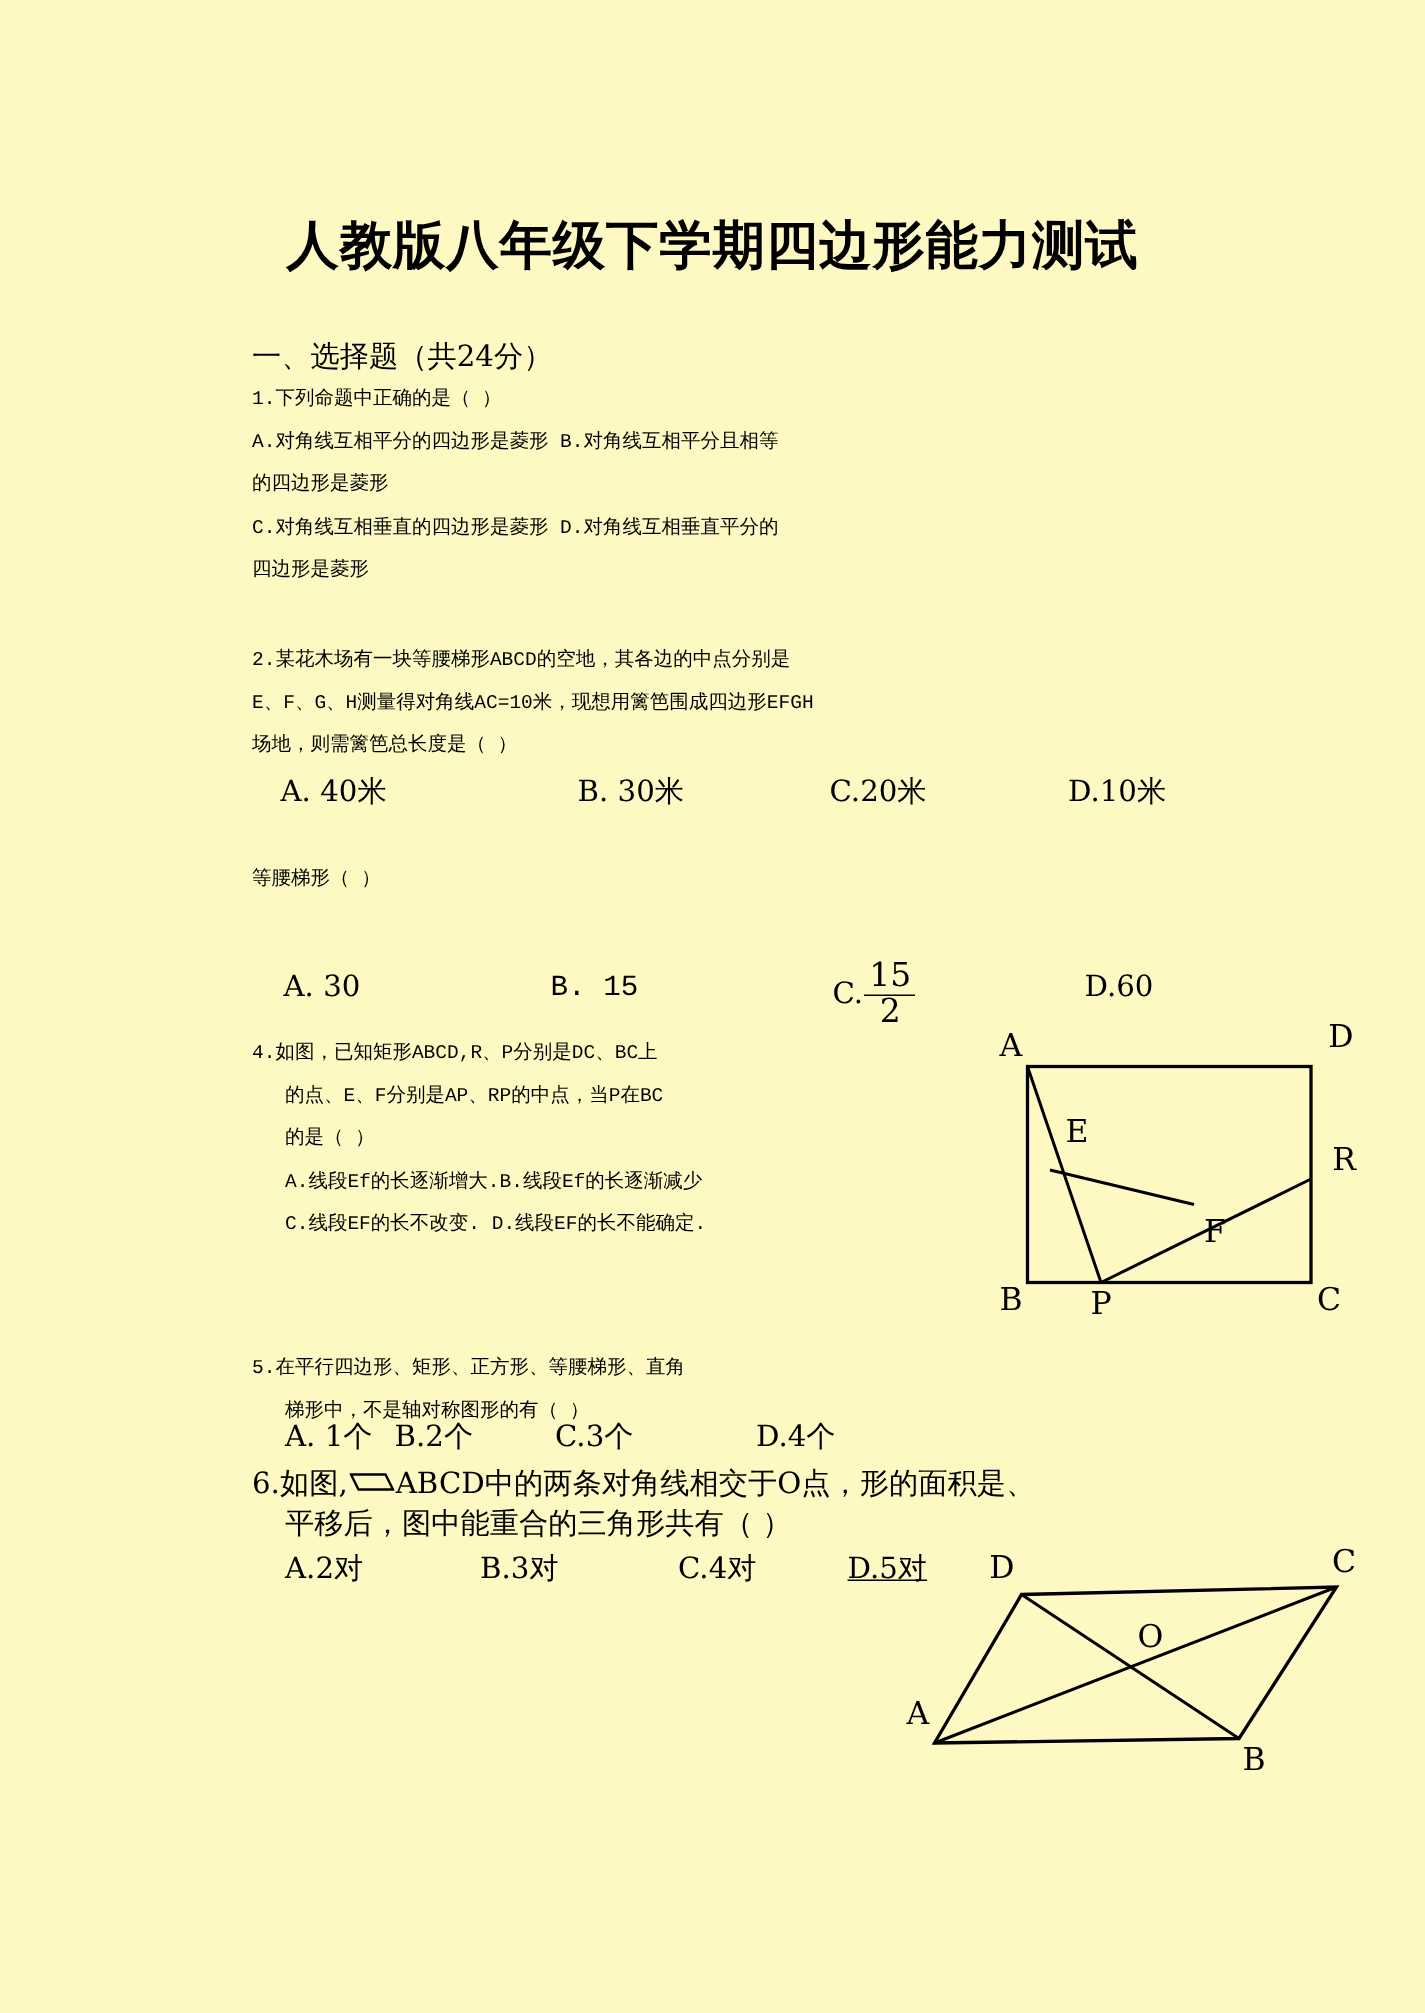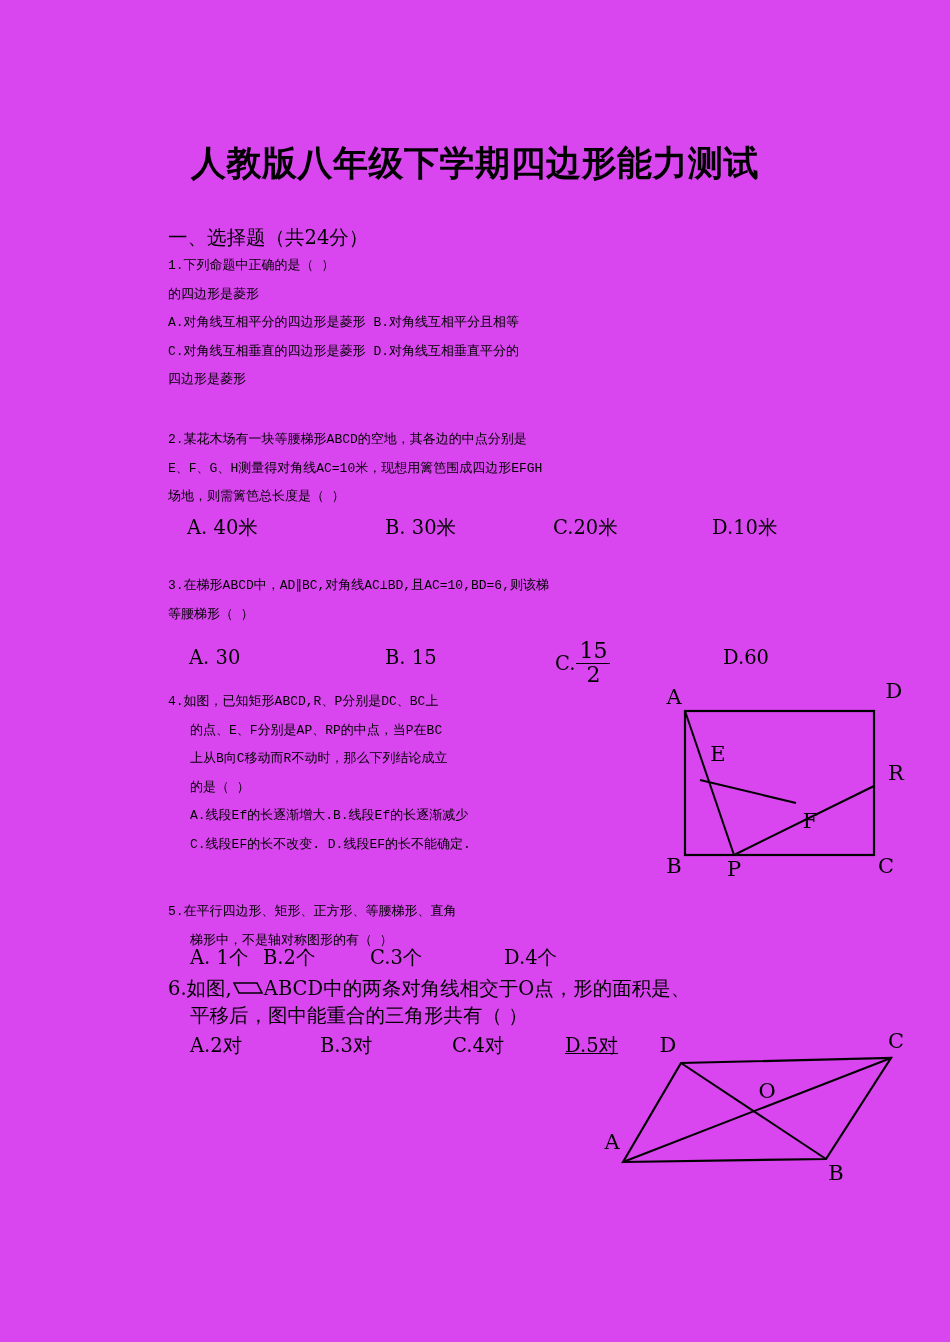--- a/index.html
+++ b/index.html
@@ -8,21 +8,21 @@
     background: #ffffff;
   }
   body {
     font-family: "DejaVu Serif", "Liberation Serif", serif;
     color: #000000;
   }
   #page {
     position: relative;
     width: 950px;
     height: 1342px;
-    background: #d946ef;
+    background: #fef9c3;
     overflow: hidden;
   }
   .doc-title {
     position: absolute;
     left: 0;
     top: 140px;
     width: 950px;
     text-align: center;
     font-size: 35px;
     font-weight: bold;
@@ -76,51 +76,49 @@
 <body>
 
 <div id="page">
 
   <div class="doc-title">人教版八年级下学期四边形能力测试</div>
 
   <div class="blk" style="left:168px; top:224px;">一、选择题（共24分）</div>
 
   <div class="wrapblk" style="left:168px; top:252px; width:640px;">
     <span class="ln">1.下列命题中正确的是（  ）</span>
+    <span class="ln"> A.对角线互相平分的四边形是菱形   B.对角线互相平分且相等</span>
     <span class="ln">的四边形是菱形</span>
-    <span class="ln"> A.对角线互相平分的四边形是菱形   B.对角线互相平分且相等</span>
     <span class="ln"> C.对角线互相垂直的四边形是菱形    D.对角线互相垂直平分的</span>
     <span class="ln">四边形是菱形</span>
   </div>
 
   <div class="wrapblk" style="left:168px; top:426px; width:680px;">
     <span class="ln">2.某花木场有一块等腰梯形ABCD的空地，其各边的中点分别是</span>
     <span class="ln"> E、F、G、H测量得对角线AC=10米，现想用篱笆围成四边形EFGH</span>
     <span class="ln"> 场地，则需篱笆总长度是（  ）</span>
   </div>
   <div class="blk" style="left:187px; top:514px;">A.    40米</div>
   <div class="blk" style="left:385px; top:514px;">B.    30米</div>
   <div class="blk" style="left:553px; top:514px;">C.20米</div>
   <div class="blk" style="left:712px; top:514px;">D.10米</div>
 
   <div class="wrapblk" style="left:168px; top:572px; width:680px;">
-    <span class="ln">3.在梯形ABCD中，AD∥BC,对角线AC⊥BD,且AC=10,BD=6,则该梯</span>
     <span class="ln">等腰梯形（  ）</span>
   </div>
   <div class="blk" style="left:189px; top:644px;">A.     30</div>
-  <div class="blk" style="left:385px; top:644px;">B.   15</div>
+  <div class="blk" style="left:367px; top:644px;font-family:Liberation Mono, monospace;">B.   15</div>
   <div class="blk" style="left:555px; top:640px;">
     <span>C.</span><span class="frac"><span class="num">15</span><span class="den">2</span></span>
   </div>
   <div class="blk" style="left:723px; top:644px;">D.60</div>
 
   <div class="wrapblk" style="left:168px; top:688px; width:520px;">
     <span class="ln">4.如图，已知矩形ABCD,R、P分别是DC、BC上</span>
     <span class="ln" style="padding-left:22px;">的点、E、F分别是AP、RP的中点，当P在BC</span>
-    <span class="ln" style="padding-left:22px;">上从B向C移动而R不动时，那么下列结论成立</span>
     <span class="ln" style="padding-left:22px;">的是（  ）</span>
     <span class="ln" style="padding-left:22px;">A.线段Ef的长逐渐增大.B.线段Ef的长逐渐减少</span>
     <span class="ln" style="padding-left:22px;">C.线段EF的长不改变. D.线段EF的长不能确定.</span>
   </div>
 
   <div class="diagram" style="left:660px; top:676px;">
     <svg width="265" height="210" viewBox="0 0 265 210">
 
       <rect x="25" y="35" width="189" height="144" fill="none" stroke="#000" stroke-width="2.2"></rect>
 

